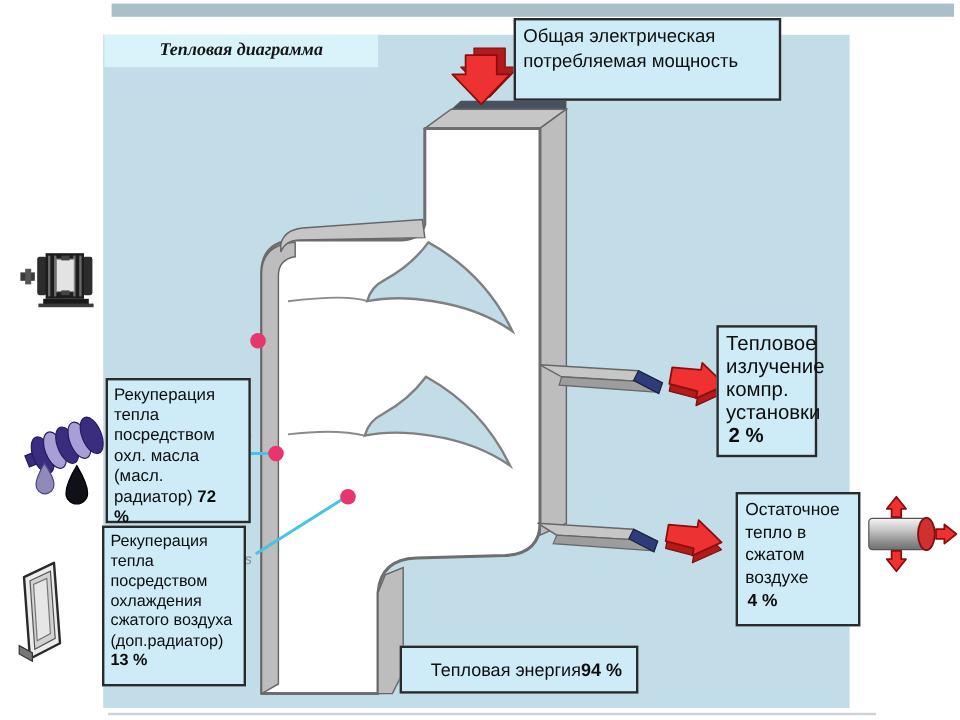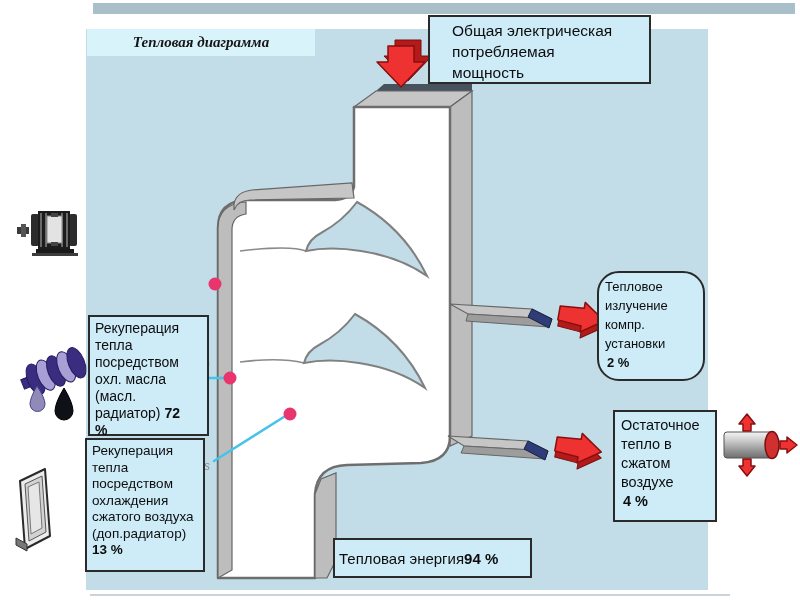--- a/index.html
+++ b/index.html
@@ -153,44 +153,44 @@
       <g transform="translate(780,445) rotate(90)">
         <path class="s-red" d="M -4,0 L -4,-7 L -8,-7 L 0,-17 L 8,-7 L 4,-7 L 4,0 Z"></path>
       </g>
     </g>
   </svg>
 
   <div class="title-strip">
     <span>Тепловая диаграмма</span>
   </div>
 
-  <div class="box" style="left:428px;top:15px;width:223px;height:69px;font-size:15.5px;line-height:21px;padding:3px 22px;">
+  <div class="box" style="left:428px;top:15px;width:223px;height:69px;font-size:15.5px;line-height:21px;padding:3px 6px;">
     <span>Общая электрическая потребляемая  мощность</span>
   </div>
 
 
   <div class="box" style="left:88px;top:315px;width:121px;height:121px;font-size:14px;line-height:17px;padding:3px 16px 3px 5px;">
     <span>Рекуперация тепла посредством охл. масла (масл. радиатор)</span>
     <b>72</b>
     <b>%</b>
   </div>
 
   <div class="box" style="left:85px;top:438px;width:120px;height:134px;font-size:13.5px;line-height:16.5px;padding:3px 3px 3px 5px;">
     <span>Рекуперация тепла посредством охлаждения сжатого воздуха (доп.радиатор)</span>
     <b>13 %</b>
   </div>
 
-  <div class="box" style="left:597px;top:271px;width:108px;height:110px;font-size:13px;line-height:19px;padding:4px 4px 4px 6px;border-radius:22px;">
+  <div class="box" style="left:597px;top:271px;width:84px;height:110px;font-size:17px;line-height:19px;padding:4px 4px 4px 6px;">
     <span>Тепловое излучение компр. установки</span>
     <b class="val-block">2 %</b>
   </div>
 
   <div class="box" style="left:613px;top:410px;width:104px;height:112px;font-size:14.5px;line-height:19px;padding:4px 4px 4px 6px;">
     <span>Остаточное тепло в сжатом воздухе</span>
     <b class="val-block">4 %</b>
   </div>
 
-  <div class="box" style="left:333px;top:538px;width:199px;height:40px;font-size:15px;display:flex;align-items:center;padding-left:4px;">
+  <div class="box" style="left:333px;top:538px;width:199px;height:40px;font-size:15px;display:flex;align-items:center;padding-left:24px;">
     <span>Тепловая энергия</span>
     <b style="margin-left:0;">94 %</b>
   </div>
 
 </div>
 
 </body></html>

